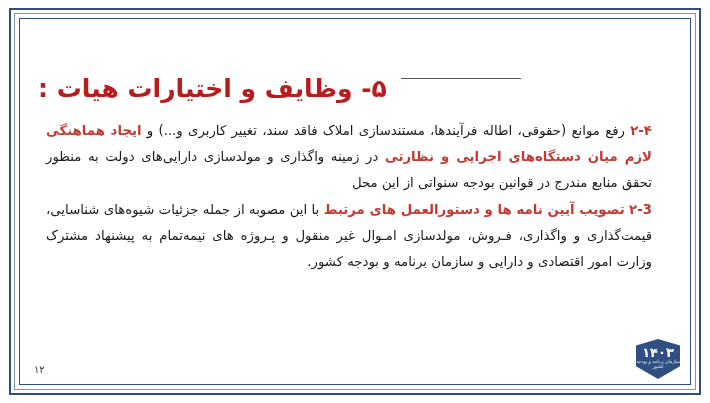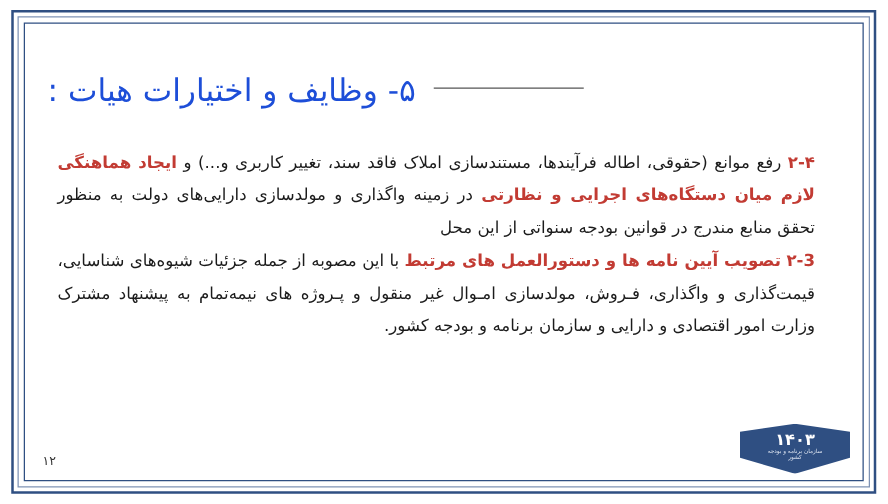--- a/index.html
+++ b/index.html
@@ -51,26 +51,27 @@
     position: absolute;
     top: 58px;
     right: 38px;
     left: 38px;
     display: flex;
     flex-direction: row-reverse;
     align-items: center;
     gap: 14px;
   }
   .title {
-    color: #1d4ed8;
+    color: #b91c1c;
     font-size: 25px;
-    font-weight: normal;
+    font-weight: bold;
     white-space: nowrap;
     letter-spacing: 0px;
     direction: rtl;
+    margin-top: 16px;
   }
   .title-rule {
     flex: 0 0 120px;
     height: 1px;
     background: #555555;
     margin-bottom: 4px;
   }
 
   .body-block {
     position: absolute;
@@ -108,21 +109,20 @@
     color: #333333;
     direction: rtl;
   }
 
   .logo {
     position: absolute;
     right: 30px;
     bottom: 24px;
     width: 44px;
     height: 40px;
-    padding-left: 44px;
   }
   .logo-shield {
     position: absolute;
     inset: 0;
     background: #2f4f82;
     clip-path: polygon(50% 0%, 100% 16%, 100% 68%, 50% 100%, 0% 68%, 0% 16%);
   }
   .logo-mark {
     position: absolute;
     left: 0;

